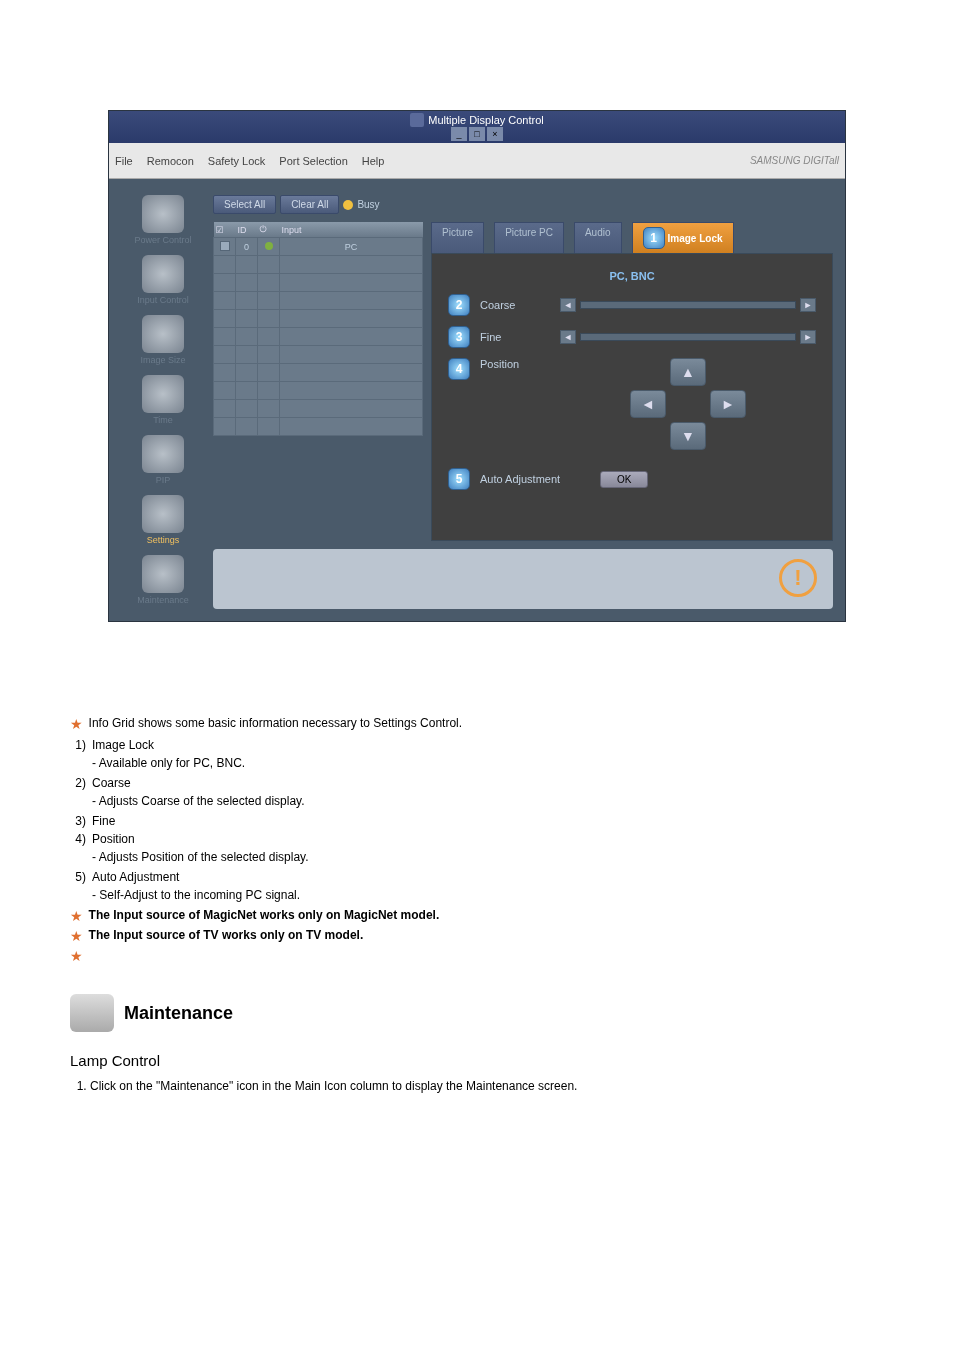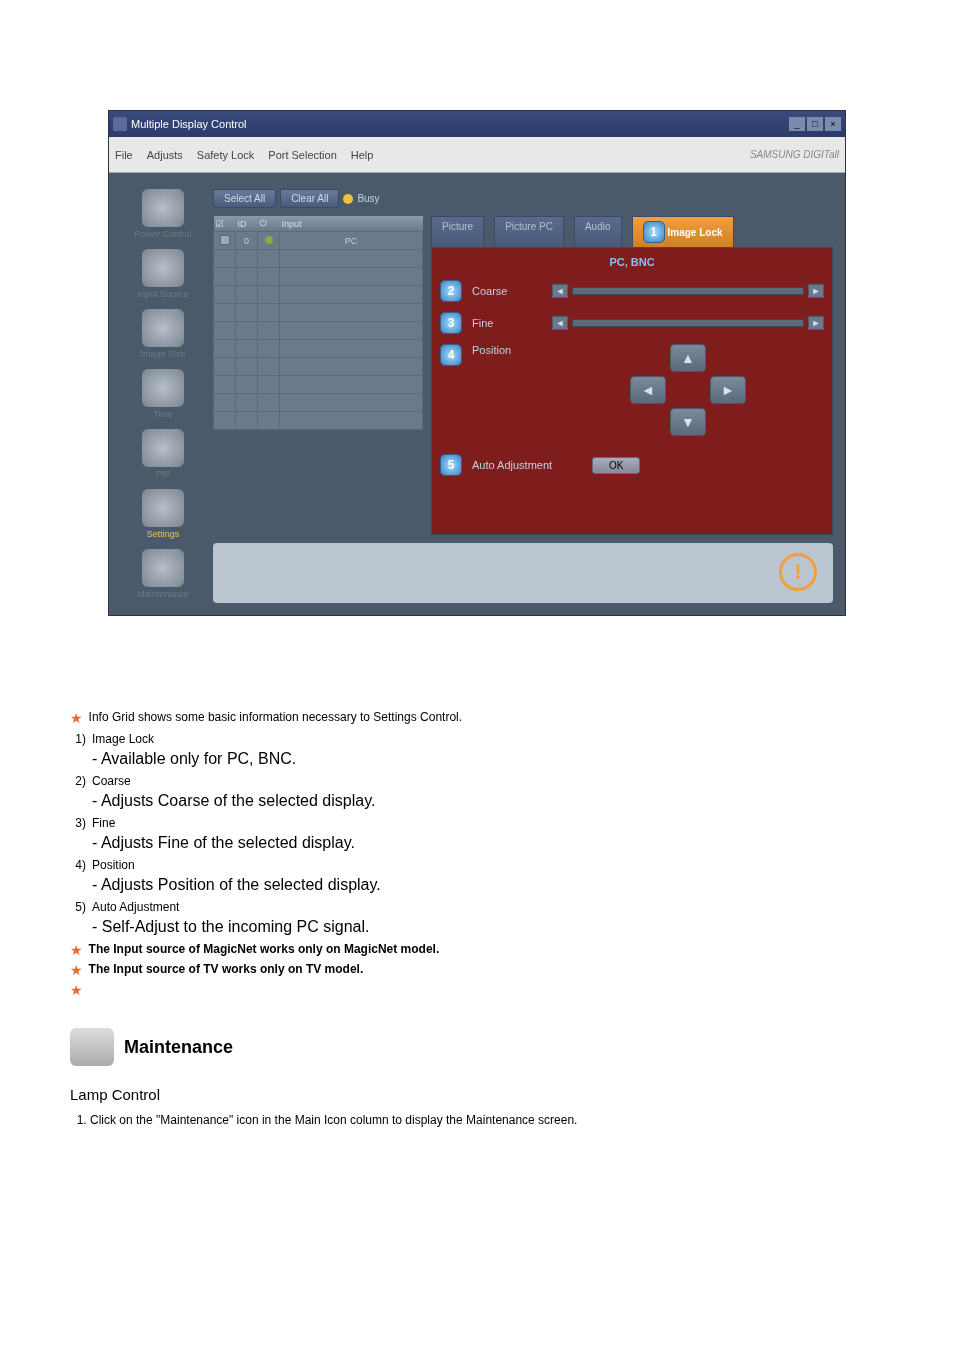--- a/index.html
+++ b/index.html
@@ -2,21 +2,21 @@
 <html><head>
   <meta charset="utf-8">
   <style>
     * { margin: 0; padding: 0; box-sizing: border-box; }
     body { font-family: Verdana, Arial, sans-serif; font-size: 12px; background: #fff; width: 954px; }
     
     .screenshot-container { padding: 110px 108px 30px; }
     
     .app-window { width: 738px; background: #4a5568; border: 1px solid #2a3440; }
     
-    .titlebar { background: linear-gradient(#3a4a7a, #2a3a6a); color: #fff; font-size: 11px; padding: 2px 4px; display: flex; align-items: center; justify-content: space-between; height: 26px; }
+    .titlebar { background: linear-gradient(#3a4a7a, #2a3a6a); color: #fff; font-size: 11px; padding: 2px 4px; display: flex; align-items: center; justify-content: space-between; height: 32px; flex-direction: column; }
     .titlebar-left { display: flex; align-items: center; gap: 4px; }
     .titlebar-icon { width: 14px; height: 14px; background: #5a6a9a; border-radius: 2px; }
     .window-controls { display: flex; gap: 2px; }
     .window-btn { width: 16px; height: 14px; background: #7a8aaa; font-size: 9px; display: flex; align-items: center; justify-content: center; color: #000; }
     
     .menubar { background: #e8e8e8; padding: 15px 6px; display: flex; align-items: center; gap: 14px; border-bottom: 1px solid #aaa; height: 36px; }
     .menu-item { color: #444; font-size: 11px; }
     .menu-right { margin-left: auto; color: #888; font-size: 10px; font-style: italic; }
     
     .app-body { background: #4a5a6a; padding: 12px; display: flex; gap: 8px; min-height: 380px; }
@@ -42,21 +42,21 @@
     .grid-th { background: linear-gradient(#8a9aaa, #6a7a8a); font-size: 9px; padding: 2px; color: #dde; }
     .grid-checkbox { width: 10px; height: 10px; background: #9ab; display: inline-block; border: 1px solid #567; }
     .grid-power-on { width: 8px; height: 8px; background: #7fb040; border-radius: 50%; display: inline-block; }
     
     .right-panel { flex: 1; display: flex; flex-direction: column; }
     
     .tabs { display: flex; gap: 10px; }
     .tab { background: linear-gradient(#5a6a8a, #4a5a7a); color: #b0c0d0; padding: 4px 10px; font-size: 10px; border: 1px solid #3a4a6a; border-bottom: none; }
     .tab.active { background: linear-gradient(#f0a040, #d08020); color: #fff; font-weight: bold; display: flex; align-items: center; gap: 3px; }
     
-    .panel-body { background: #7f1d1d; border: 1px solid #3a4a5a; flex: 1; padding: 8px; position: relative; }
+    .panel-body { background: #404040; border: 1px solid #3a4a5a; flex: 1; padding: 16px; position: relative; }
     
     .panel-heading { color: #8ac0f0; font-size: 11px; text-align: center; margin-bottom: 12px; font-weight: bold; }
     
     .control-row { display: flex; align-items: center; gap: 10px; margin-bottom: 10px; }
     .marker { width: 22px; height: 22px; border-radius: 5px; background: radial-gradient(#a0e0ff, #4080c0); display: flex; align-items: center; justify-content: center; color: #fff; font-weight: bold; font-size: 12px; border: 1px solid #306090; }
     .control-label { color: #c0d0e0; font-size: 11px; width: 70px; }
     .slider-box { display: flex; align-items: center; gap: 4px; flex: 1; }
     .arrow-btn { width: 16px; height: 14px; background: #6a7a8a; border: 1px solid #4a5a6a; font-size: 9px; color: #dde; display: flex; align-items: center; justify-content: center; }
     .slider-track { flex: 1; height: 8px; background: #5a6a7a; border: 1px solid #3a4a5a; }
     
@@ -69,21 +69,21 @@
     .footer-area { background: #bbc5d0; height: 60px; margin: 8px 0 0; border-radius: 4px; position: relative; }
     .footer-excl { position: absolute; right: 16px; top: 10px; width: 38px; height: 38px; border: 3px solid #f0a040; border-radius: 50%; display: flex; align-items: center; justify-content: center; color: #f0a040; font-size: 22px; font-weight: bold; }
     
     
     .doc-content { padding: 60px 70px 40px; }
     .star-line { display: flex; align-items: flex-start; gap: 6px; margin: 4px 0; font-size: 12px; }
     .star { color: #e07030; font-size: 14px; }
     .num-list { list-style: none; margin: 6px 0; }
     .num-item { display: flex; gap: 6px; font-size: 12px; margin: 4px 0; }
     .num-label { width: 16px; text-align: right; }
-    .sub-line { margin-left: 22px; font-size: 16px; margin-bottom: 6px; }
+    .sub-line { margin-left: 22px; font-size: 12px; margin-bottom: 6px; }
     
     .section-header { display: flex; align-items: center; gap: 10px; margin: 30px 0 20px; }
     .section-icon { width: 44px; height: 38px; background: linear-gradient(#ddd, #aaa); border-radius: 6px; }
     .section-title { font-size: 18px; font-weight: bold; }
     
     .subtitle { font-size: 15px; font-weight: normal; margin: 10px 0; }
     
     ol.step-list { margin-left: 20px; font-size: 12px; }
   </style>
 </head>
@@ -99,37 +99,37 @@
       </div>
       <div class="window-controls">
         <span class="window-btn">_</span>
         <span class="window-btn">□</span>
         <span class="window-btn">×</span>
       </div>
     </div>
 
     <div class="menubar">
       <span class="menu-item">File</span>
-      <span class="menu-item">Adjusts</span>
+      <span class="menu-item">Remocon</span>
       <span class="menu-item">Safety Lock</span>
       <span class="menu-item">Port Selection</span>
       <span class="menu-item">Help</span>
       <span class="menu-right">SAMSUNG DIGITall</span>
     </div>
 
     <div class="app-body">
 
       <div class="sidebar">
         <div class="sidebar-item">
           <div class="sidebar-icon"></div>
           <span class="sidebar-label">Power Control</span>
         </div>
         <div class="sidebar-item">
           <div class="sidebar-icon"></div>
-          <span class="sidebar-label">Input Source</span>
+          <span class="sidebar-label">Input Control</span>
         </div>
         <div class="sidebar-item">
           <div class="sidebar-icon"></div>
           <span class="sidebar-label">Image Size</span>
         </div>
         <div class="sidebar-item">
           <div class="sidebar-icon"></div>
           <span class="sidebar-label">Time</span>
         </div>
         <div class="sidebar-item">
@@ -331,21 +331,20 @@
     <div class="num-item">
       <span class="num-label">2)</span>
       <span>Coarse</span>
     </div>
     <div class="sub-line">- Adjusts Coarse of the selected display.</div>
 
     <div class="num-item">
       <span class="num-label">3)</span>
       <span>Fine</span>
     </div>
-    <div class="sub-line">- Adjusts Fine of the selected display.</div>
 
     <div class="num-item">
       <span class="num-label">4)</span>
       <span>Position</span>
     </div>
     <div class="sub-line">- Adjusts Position of the selected display.</div>
 
     <div class="num-item">
       <span class="num-label">5)</span>
       <span>Auto Adjustment</span>

